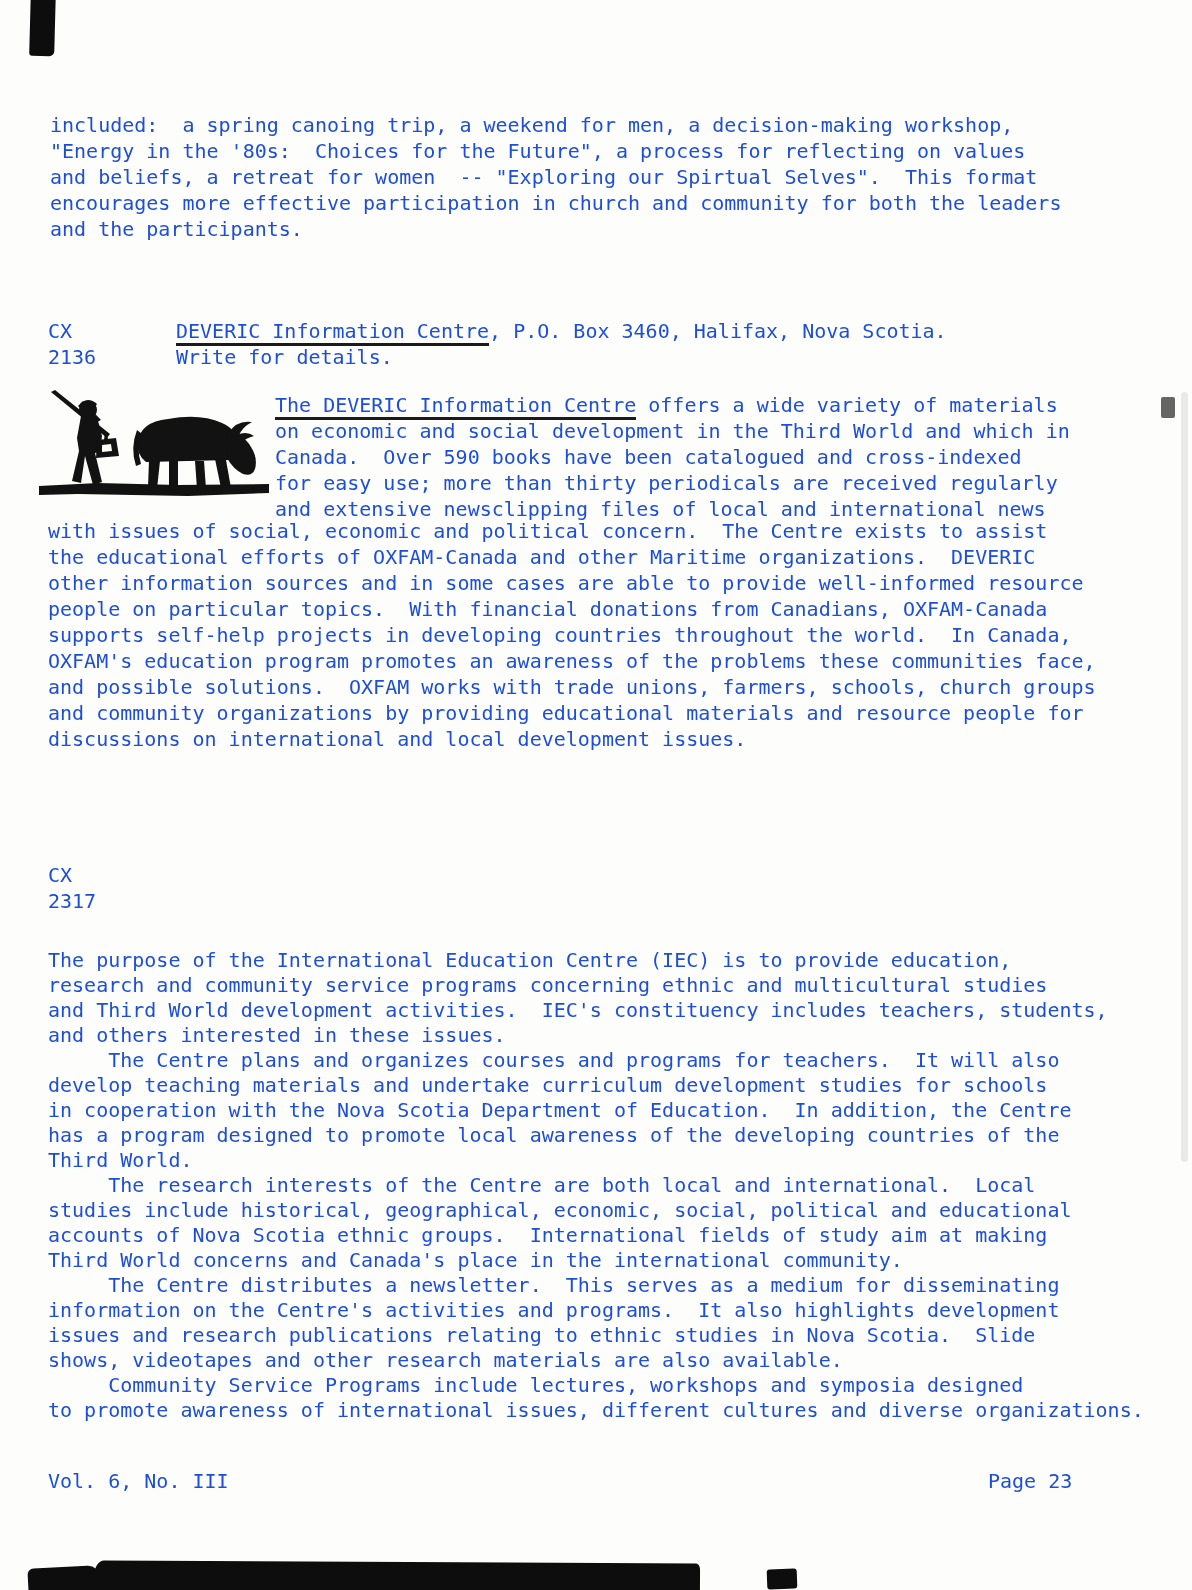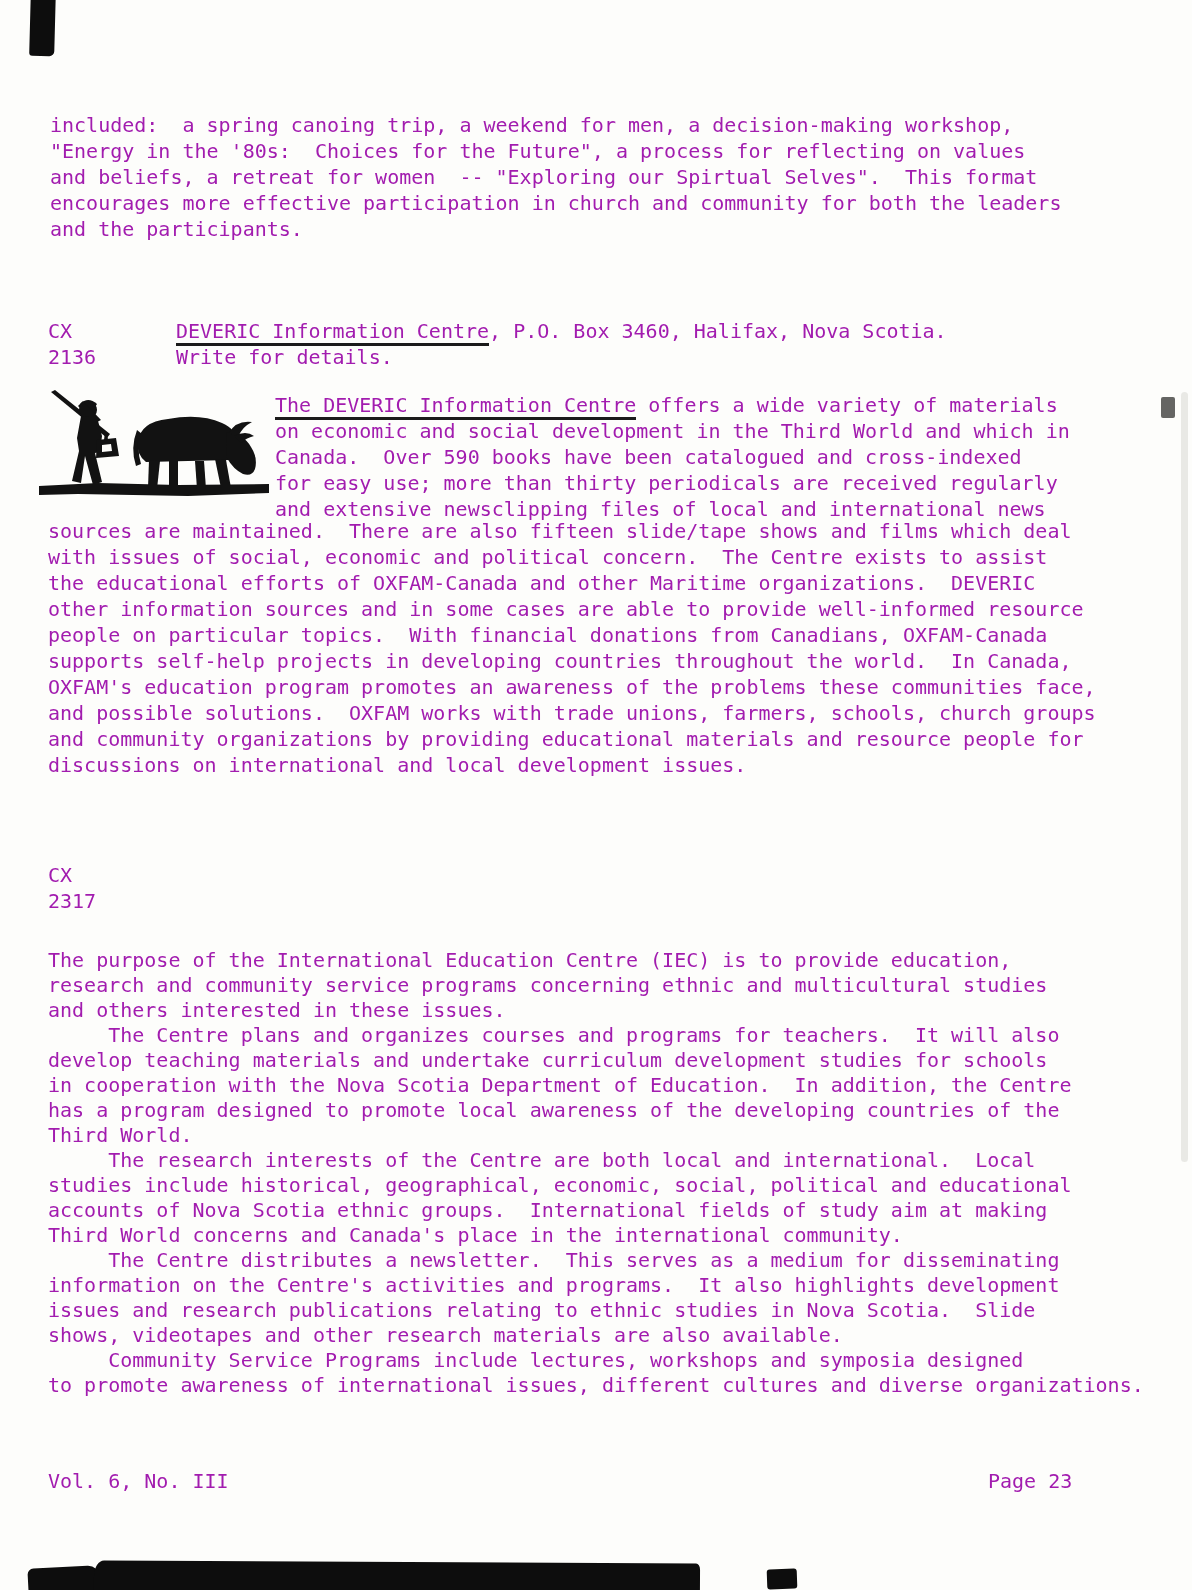--- a/index.html
+++ b/index.html
@@ -7,21 +7,21 @@
     padding: 0;
     background: #ffffff;
   }
   #sheet {
     position: relative;
     width: 1192px;
     height: 1590px;
     background: #fdfdfb;
     overflow: hidden;
     font-family: "DejaVu Sans Mono", "Liberation Mono", monospace;
-    color: #a21caf;
+    color: #1d4ed8;
   }
   .tblock { position: absolute; }
   .tline {
     white-space: pre;
     font-size: 20px;
     line-height: 26px;
     letter-spacing: 0px;
   }
   .lh25 .tline { line-height: 25px; }
   .u {
@@ -102,40 +102,40 @@
     <div class="tline"><span class="u">The DEVERIC Information Centre</span><span> offers a wide variety of materials</span></div>
     <div>
         <div class="tline">on economic and social development in the Third World and which in</div>
         <div class="tline">Canada.  Over 590 books have been catalogued and cross-indexed</div>
         <div class="tline">for easy use; more than thirty periodicals are received regularly</div>
         <div class="tline">and extensive newsclipping files of local and international news</div>
       </div>
   </div>
 
   <div class="tblock" style="left:48px; top:518px;">
-      <div class="tline">sources are maintained.  There are also fifteen slide/tape shows and films which deal</div>
       <div class="tline">with issues of social, economic and political concern.  The Centre exists to assist</div>
       <div class="tline">the educational efforts of OXFAM-Canada and other Maritime organizations.  DEVERIC</div>
       <div class="tline">other information sources and in some cases are able to provide well-informed resource</div>
       <div class="tline">people on particular topics.  With financial donations from Canadians, OXFAM-Canada</div>
       <div class="tline">supports self-help projects in developing countries throughout the world.  In Canada,</div>
       <div class="tline">OXFAM's education program promotes an awareness of the problems these communities face,</div>
       <div class="tline">and possible solutions.  OXFAM works with trade unions, farmers, schools, church groups</div>
       <div class="tline">and community organizations by providing educational materials and resource people for</div>
       <div class="tline">discussions on international and local development issues.</div>
     </div>
 
   <div class="tblock code-col" style="left:48px; top:862px;">
     <div class="tline">CX</div>
     <div class="tline">2317</div>
   </div>
 
   <div class="tblock lh25" style="left:48px; top:948px;">
       <div class="tline">The purpose of the International Education Centre (IEC) is to provide education,</div>
       <div class="tline">research and community service programs concerning ethnic and multicultural studies</div>
+      <div class="tline">and Third World development activities.  IEC's constituency includes teachers, students,</div>
       <div class="tline">and others interested in these issues.</div>
       <div class="tline">     The Centre plans and organizes courses and programs for teachers.  It will also</div>
       <div class="tline">develop teaching materials and undertake curriculum development studies for schools</div>
       <div class="tline">in cooperation with the Nova Scotia Department of Education.  In addition, the Centre</div>
       <div class="tline">has a program designed to promote local awareness of the developing countries of the</div>
       <div class="tline">Third World.</div>
       <div class="tline">     The research interests of the Centre are both local and international.  Local</div>
       <div class="tline">studies include historical, geographical, economic, social, political and educational</div>
       <div class="tline">accounts of Nova Scotia ethnic groups.  International fields of study aim at making</div>
       <div class="tline">Third World concerns and Canada's place in the international community.</div>

